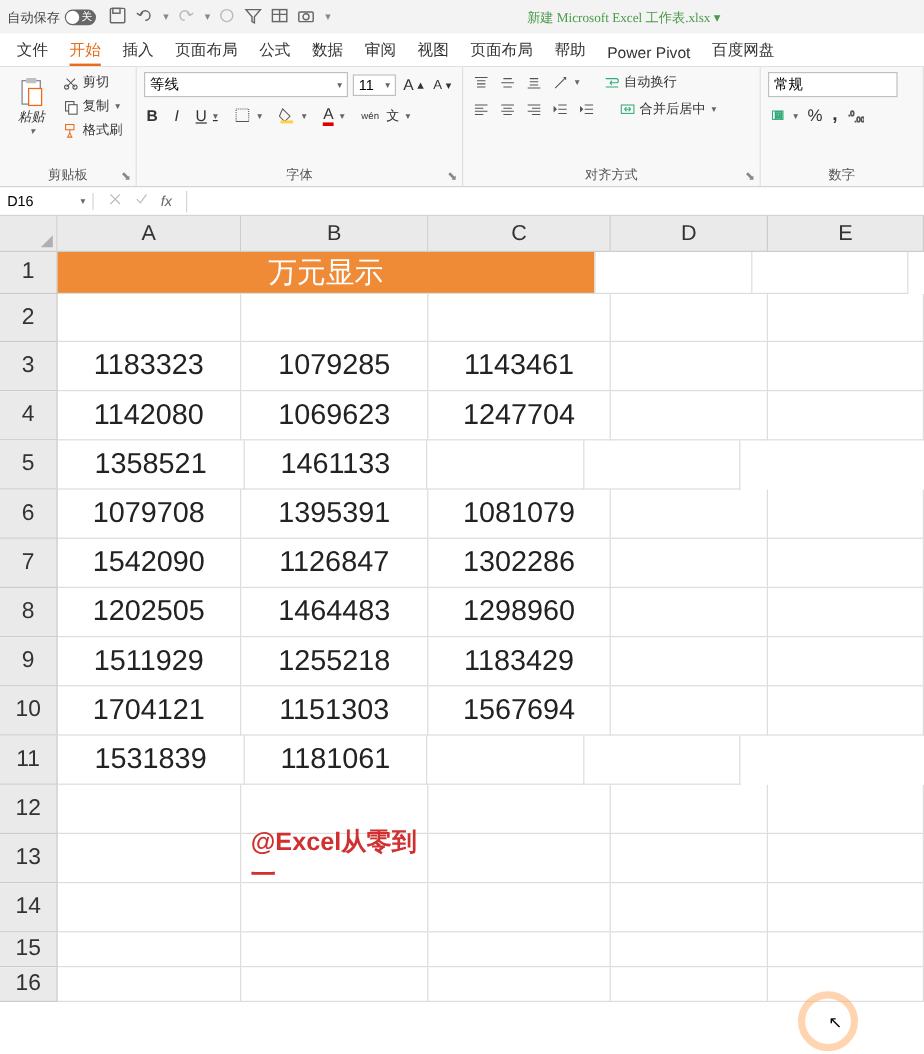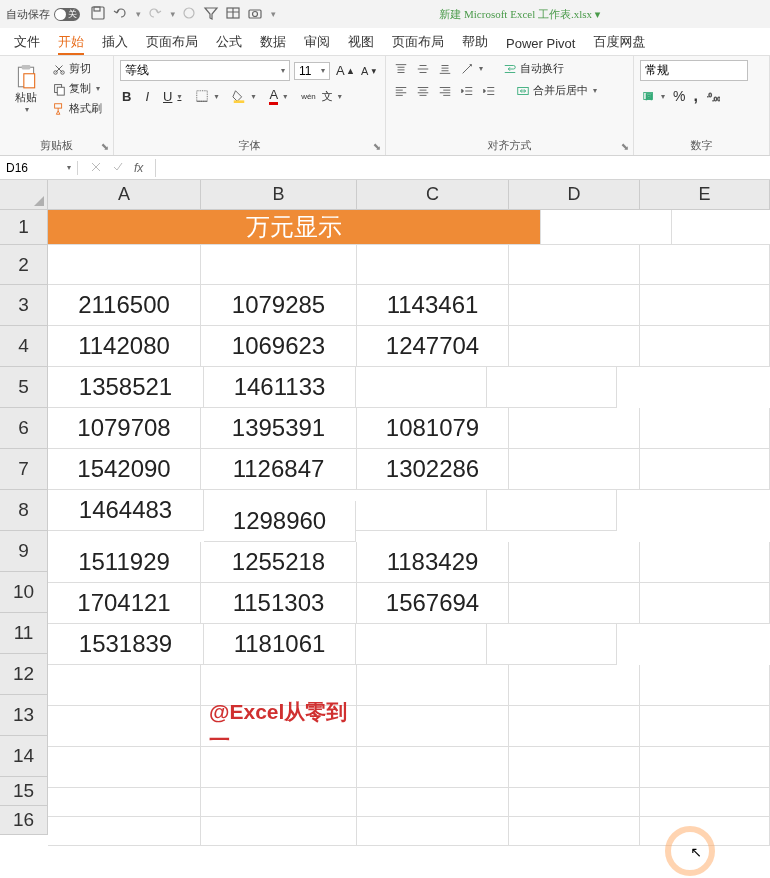--- a/index.html
+++ b/index.html
@@ -21,21 +21,21 @@
 .tabs .tab { padding-bottom: 4px; cursor: pointer; }
 .tabs .tab.active { color: #e86c1a; border-bottom: 2px solid #e86c1a; padding-bottom: 2px; }
 
 
 .ribbon { height: 100px; background: #f8f8f8; border-bottom: 1px solid #d4d4d4; display: flex; }
 .group { border-right: 1px solid #e0e0e0; display: flex; flex-direction: column; padding: 4px 6px 2px 6px; position: relative; }
 .group-label { text-align: center; font-size: 11px; color: #555; margin-top: auto; }
 .group-ctrl { display: flex; gap: 4px; }
 .group-col { display: flex; flex-direction: column; gap: 3px; }
 .group-row { display: flex; align-items: center; gap: 4px; }
-.btn-lg { display: flex; flex-direction: column; align-items: center; justify-content: center; width: 40px; font-size: 11px; color: #333; cursor: pointer; }
+.btn-lg { display: flex; flex-direction: column; align-items: center; justify-content: center; width: 40px; font-size: 11px; color: #333; cursor: pointer; font-style: italic; }
 .btn-lg svg { width: 26px; height: 26px; }
 .btn-sm { display: flex; align-items: center; gap: 3px; font-size: 11px; color: #333; cursor: pointer; padding: 1px 2px; }
 .btn-sm svg { width: 14px; height: 14px; }
 .select { background: #fff; border: 1px solid #c0c0c0; font-size: 12px; padding: 1px 4px; display: flex; align-items: center; justify-content: space-between; cursor: pointer; }
 .caret { font-size: 8px; color: #666; margin-left: 2px; }
 .launcher { position: absolute; bottom: 2px; right: 2px; width: 12px; height: 12px; font-size: 10px; color: #888; cursor: pointer; text-align: center; }
 
 
 .fbar { height: 24px; border-bottom: 1px solid #d4d4d4; display: flex; align-items: center; }
 .namebox { width: 78px; border-right: 1px solid #d4d4d4; padding: 0 6px; font-size: 12px; display: flex; align-items: center; justify-content: space-between; }
@@ -351,33 +351,33 @@
       <div class="rowhead" style="height: 41px;">10</div>
       <div class="rowhead" style="height: 41px;">11</div>
       <div class="rowhead" style="height: 41px;">12</div>
       <div class="rowhead" style="height: 41px;">13</div>
       <div class="rowhead" style="height: 41px;">14</div>
       <div class="rowhead" style="height: 29px;">15</div>
       <div class="rowhead" style="height: 29px;">16</div>
     </div>
   <div class="cells">
       <div class="cellrow">
-        <div class="cell merged-header" style="width: 493px; height: 35px;">万元显示</div>
+        <div class="cell merged-header" style="width: 448px; height: 35px;">万元显示</div>
         <div class="cell" style="width: 131px; height: 35px;"></div>
         <div class="cell" style="width: 130px; height: 35px;"></div>
       </div>
       <div class="cellrow">
         <div class="cell" style="width: 153px; height: 40px;"></div>
         <div class="cell" style="width: 156px; height: 40px;"></div>
         <div class="cell" style="width: 152px; height: 40px;"></div>
         <div class="cell" style="width: 131px; height: 40px;"></div>
         <div class="cell" style="width: 130px; height: 40px;"></div>
       </div>
       <div class="cellrow">
-        <div class="cell num" style="width: 153px; height: 41px;">2116500</div>
+        <div class="cell num" style="width: 153px; height: 41px;">1183323</div>
         <div class="cell num" style="width: 156px; height: 41px;">1079285</div>
         <div class="cell num" style="width: 152px; height: 41px;">1143461</div>
         <div class="cell" style="width: 131px; height: 41px;"></div>
         <div class="cell" style="width: 130px; height: 41px;"></div>
       </div>
       <div class="cellrow">
         <div class="cell num" style="width: 153px; height: 41px;">1142080</div>
         <div class="cell num" style="width: 156px; height: 41px;">1069623</div>
         <div class="cell num" style="width: 152px; height: 41px;">1247704</div>
         <div class="cell" style="width: 131px; height: 41px;"></div>
@@ -397,22 +397,23 @@
         <div class="cell" style="width: 130px; height: 41px;"></div>
       </div>
       <div class="cellrow">
         <div class="cell num" style="width: 153px; height: 41px;">1542090</div>
         <div class="cell num" style="width: 156px; height: 41px;">1126847</div>
         <div class="cell num" style="width: 152px; height: 41px;">1302286</div>
         <div class="cell" style="width: 131px; height: 41px;"></div>
         <div class="cell" style="width: 130px; height: 41px;"></div>
       </div>
       <div class="cellrow">
+        <div class="cell num" style="width: 153px; height: 41px;">1202505</div>
         <div class="cell num" style="width: 156px; height: 41px;">1464483</div>
-        <div class="cell num" style="width: 152px; height: 41px; margin-top: 11px;">1298960</div>
+        <div class="cell num" style="width: 152px; height: 41px;">1298960</div>
         <div class="cell" style="width: 131px; height: 41px;"></div>
         <div class="cell" style="width: 130px; height: 41px;"></div>
       </div>
       <div class="cellrow">
         <div class="cell num" style="width: 153px; height: 41px;">1511929</div>
         <div class="cell num" style="width: 156px; height: 41px;">1255218</div>
         <div class="cell num" style="width: 152px; height: 41px;">1183429</div>
         <div class="cell" style="width: 131px; height: 41px;"></div>
         <div class="cell" style="width: 130px; height: 41px;"></div>
       </div>

